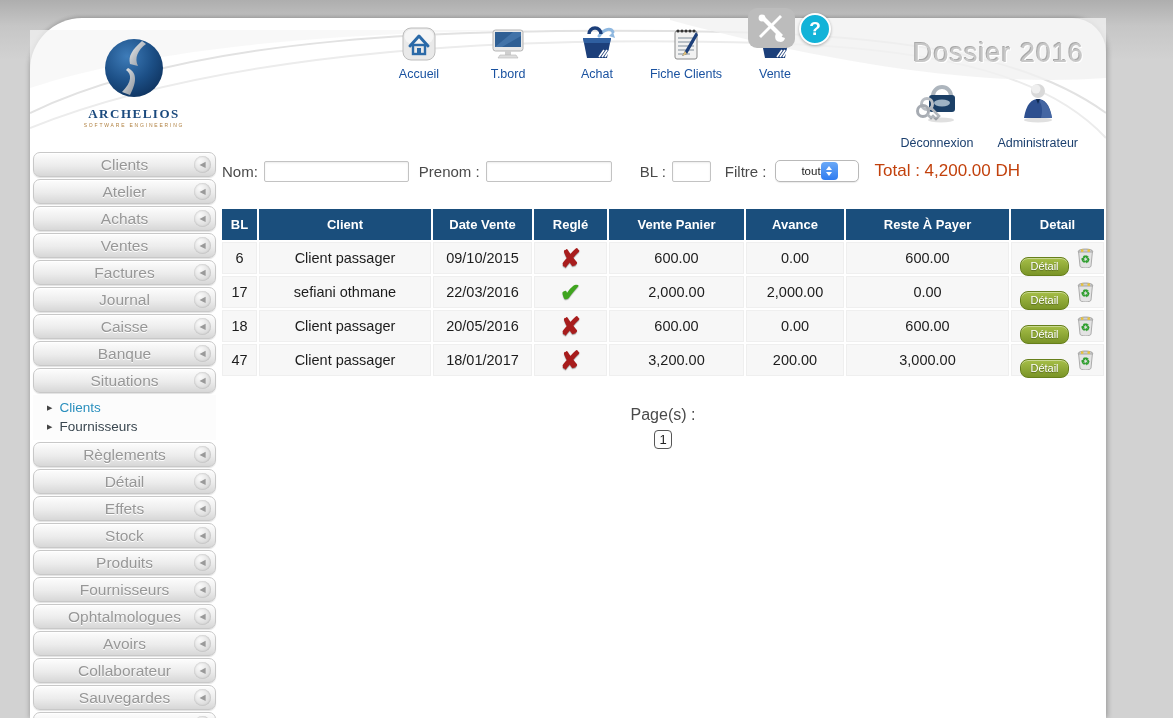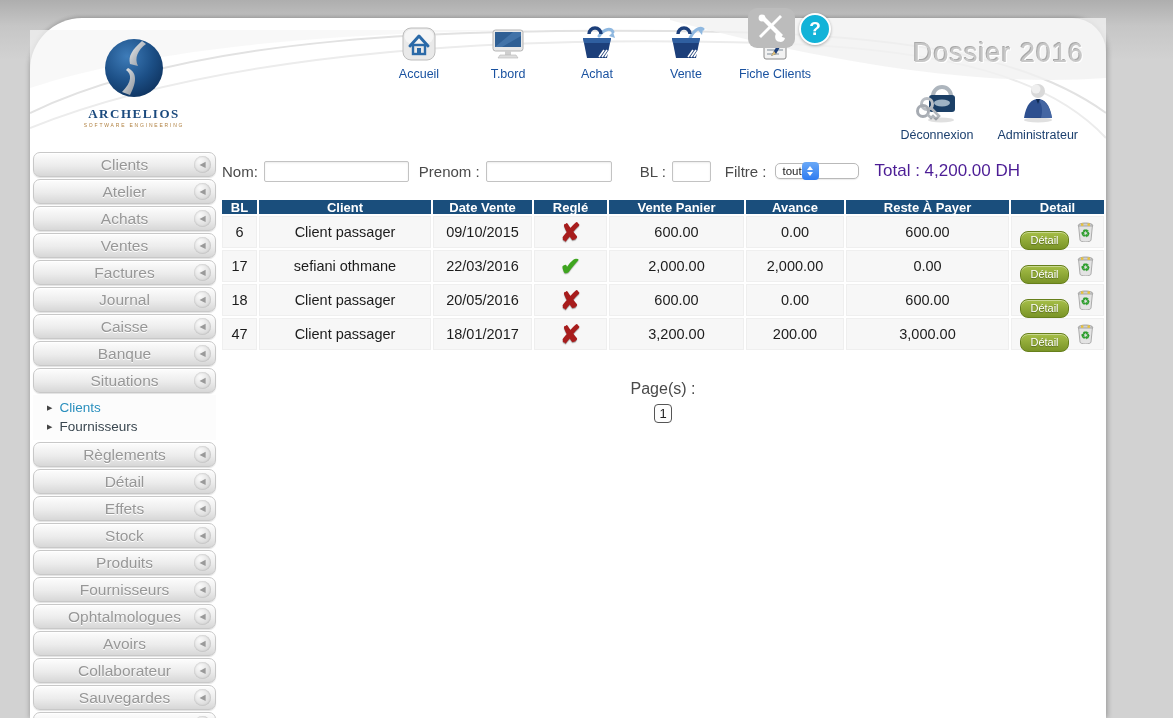--- a/index.html
+++ b/index.html
@@ -19,21 +19,21 @@
   .topnav { position:absolute; left:352px; top:6px; display:flex; gap:15px; }
   .nav-item { display:flex; flex-direction:column; align-items:center; width:74px; cursor:pointer; }
   .nav-item svg { width:40px; height:40px; }
   .nav-label { margin-top:3px; font-size:12.5px; color:#1a52a0; white-space:nowrap; }
   .dossier { position:absolute; right:22px; top:20px; font-size:27px; font-weight:normal;
     color:#c7c7c7; letter-spacing:1px;
     text-shadow:1px 1px 0 #ffffff, -1px -1px 0 #a8a8a8; }
   .user-actions { position:absolute; right:28px; top:62px; display:flex; gap:24px; }
   .user-item { display:flex; flex-direction:column; align-items:center; cursor:pointer; }
   .user-item svg { width:44px; height:46px; }
-  .user-label { margin-top:2px; font-size:12.5px; color:#1b3f6e; white-space:nowrap; }
+  .user-label { margin-top:10px; font-size:12.5px; color:#1b3f6e; white-space:nowrap; }
   
   .tools-btn { position:absolute; left:748px; top:8px; width:47px; height:40px;
     background:#bcbcbc; border-radius:9px; display:flex; align-items:center; justify-content:center;
     z-index:30; cursor:pointer; }
   .help-btn { position:absolute; left:799px; top:13px; width:32px; height:32px; border-radius:50%;
     background:#12b3d8; border:2px solid #fff; color:#fff; font-size:19px; font-weight:bold;
     display:flex; align-items:center; justify-content:center; z-index:31; cursor:pointer;
     box-shadow:0 1px 3px rgba(0,0,0,.3); }
   
   .sidebar { position:absolute; left:3px; top:134px; width:183px; }
@@ -49,42 +49,42 @@
     display:flex; align-items:center; justify-content:center;
     font-size:8px; color:#9a9a9a; }
   .sb-sub { padding:3px 0 4px 0; margin-bottom:2px; background:#fcfcfc; }
   .sb-sub-item { display:flex; align-items:center; gap:7px; padding:2px 0 2px 14px;
     font-size:13.5px; cursor:pointer; }
   .sb-sub-item .tri { font-size:7px; color:#444; }
   .sb-sub-item.active span.lbl { color:#2a8fbd; }
   .sb-sub-item span.lbl { color:#3a4750; }
   
   .content { position:absolute; left:192px; top:140px; width:882px; }
-  .filterbar { display:flex; align-items:center; height:26px; margin-bottom:16px; }
+  .filterbar { display:flex; align-items:center; height:26px; margin-bottom:25px; }
   .flabel { font-size:15px; color:#4a4a4a; white-space:nowrap; }
   .fin { height:21px; border:1px solid #c3c3c3; border-radius:2px; background:#fff;
     box-shadow:inset 0 1px 2px rgba(0,0,0,.08); margin-left:6px; font-size:13px; padding:0 4px;
     font-family:"Liberation Sans", sans-serif; }
   .in-nom { width:145px; } .in-prenom { width:126px; margin-right:28px;} .in-bl { width:39px; margin-right:14px;}
-  .sel { margin-left:8px; width:84px; height:16px; border:1px solid #b9b9b9; border-radius:5px;
-    background:#fff; display:flex; align-items:center; justify-content:flex-start;
+  .sel { margin-left:8px; width:84px; height:22px; border:1px solid #b9b9b9; border-radius:5px;
+    background:#fff; display:flex; align-items:center; justify-content:center;
     padding-left:7px; cursor:pointer; box-shadow:0 1px 1px rgba(0,0,0,.08); }
   .sel-val { font-size:11.5px; color:#222; }
   .sel-step { width:17px; height:18px; margin-right:1px; border-radius:4px;
     background:linear-gradient(180deg,#6aa9f7,#2f7cf0);
     display:flex; flex-direction:column; align-items:center; justify-content:center; gap:2px; }
   .sel-step i { display:block; width:0; height:0; border-left:3.5px solid transparent; border-right:3.5px solid transparent; }
   .sel-step i.up { border-bottom:4px solid #fff; }
   .sel-step i.dn { border-top:4px solid #fff; }
-  .total { margin-left:16px; font-size:17px; color:#4c1d95; white-space:nowrap; }
+  .total { margin-left:16px; font-size:17px; color:#c2410c; white-space:nowrap; }
   
   .tbl { width:882px; }
   .trow { display:flex; gap:2px; margin-bottom:2px; }
   .hcell { background:#1a4e7c; color:#fff; font-size:13px; font-weight:bold;
-    height:14px; display:flex; align-items:center; justify-content:center; }
+    height:31px; display:flex; align-items:center; justify-content:center; }
   .bcell { background:#f7f7f7; border:1px solid #efefef; height:32px;
     display:flex; align-items:center; justify-content:center;
     font-size:14.5px; color:#1c1c1c; }
   .cw0{width:35px}.cw1{width:172px}.cw2{width:99px}.cw3{width:73px}
   .cw4{width:135px}.cw5{width:98px}.cw6{width:163px}.cw7{width:93px}
   .mark-cross { font-size:25px; font-weight:bold; color:#a81d1d; text-shadow:0 1px 1px rgba(0,0,0,.35); line-height:1; }
   .mark-check { font-size:25px; font-weight:bold; color:#3fa51f; text-shadow:0 1px 1px rgba(0,0,0,.3); line-height:1; }
   .detail-btn { background:linear-gradient(180deg,#a6bf48,#7a9427); border:1px solid #67801c;
     color:#fff; font-size:11px; padding:2px 9px 3px 9px; border-radius:8px; cursor:pointer;
     text-shadow:0 1px 1px rgba(0,0,0,.35); box-shadow:inset 0 1px 0 rgba(255,255,255,.4);margin-top:16px; }
@@ -160,55 +160,55 @@
         <g stroke="#fff" stroke-width="1.6">
             <path d="M22,33 L27,26"></path>
             <path d="M25,33 L30,26"></path>
             <path d="M28,33 L32,27"></path>
           </g>
       </svg>
       <span class="nav-label">Achat</span>
     </div>
     <div class="nav-item">
       <svg viewBox="0 0 40 40">
-        <path d="M24,14 C28,6 33,3 37,5" fill="none" stroke="#8fb8e0" stroke-width="3" stroke-linecap="round"></path>
-        <path d="M37,5 L36,11 L32,6 Z" fill="#8fb8e0"></path>
-        <path d="M12,10 a6,6 0 0 1 12,0" fill="none" stroke="#1c3f7a" stroke-width="3.4"></path>
-        <path d="M6,14 L34,14 L30,34 L10,34 Z" fill="#1c3f7a"></path>
-        <path d="M6,14 L34,14 L33,19 L7,19 Z" fill="#2f5fa0"></path>
-        <g stroke="#fff" stroke-width="1.6">
-            <path d="M22,33 L27,26"></path>
-            <path d="M25,33 L30,26"></path>
-            <path d="M28,33 L32,27"></path>
-          </g>
-      </svg>
-      <span class="nav-label">Vente</span>
-    </div>
-    <div class="nav-item">
-      <svg viewBox="0 0 40 40">
         <rect x="9" y="7" width="22" height="28" rx="2" fill="#f2f2f2" stroke="#8a8a8a"></rect>
         <g fill="#333">
             <circle cx="12" cy="7" r="1.6"></circle>
             <circle cx="16" cy="7" r="1.6"></circle>
             <circle cx="20" cy="7" r="1.6"></circle>
             <circle cx="24" cy="7" r="1.6"></circle>
             <circle cx="28" cy="7" r="1.6"></circle>
           </g>
         <g stroke="#9aa4ad" stroke-width="1.3">
             <path d="M12,14 L28,14"></path>
             <path d="M12,18 L28,18"></path>
             <path d="M12,22 L28,22"></path>
             <path d="M12,26 L28,26"></path>
             <path d="M12,30 L24,30"></path>
           </g>
         <path d="M30,8 L19,27 L16,32 L21,30 L32,11 Z" fill="#1c3f7a"></path>
         <path d="M16,32 L19,27 L21,30 Z" fill="#e0c07a"></path>
       </svg>
       <span class="nav-label">Fiche Clients</span>
     </div>
+    <div class="nav-item">
+      <svg viewBox="0 0 40 40">
+        <path d="M24,14 C28,6 33,3 37,5" fill="none" stroke="#8fb8e0" stroke-width="3" stroke-linecap="round"></path>
+        <path d="M37,5 L36,11 L32,6 Z" fill="#8fb8e0"></path>
+        <path d="M12,10 a6,6 0 0 1 12,0" fill="none" stroke="#1c3f7a" stroke-width="3.4"></path>
+        <path d="M6,14 L34,14 L30,34 L10,34 Z" fill="#1c3f7a"></path>
+        <path d="M6,14 L34,14 L33,19 L7,19 Z" fill="#2f5fa0"></path>
+        <g stroke="#fff" stroke-width="1.6">
+            <path d="M22,33 L27,26"></path>
+            <path d="M25,33 L30,26"></path>
+            <path d="M28,33 L32,27"></path>
+          </g>
+      </svg>
+      <span class="nav-label">Vente</span>
+    </div>
   </div>
 
   <div class="dossier">Dossier 2016</div>
 
   <div class="user-actions">
     <div class="user-item">
       <svg viewBox="0 0 44 46">
         <path d="M18,16 a9,9 0 0 1 18,0" fill="none" stroke="#adb5bd" stroke-width="4"></path>
         <rect x="14" y="15" width="26" height="17" rx="3" fill="#1b3f66"></rect>
         <ellipse cx="27" cy="23" rx="8" ry="3.4" fill="#9fb3c4"></ellipse>

